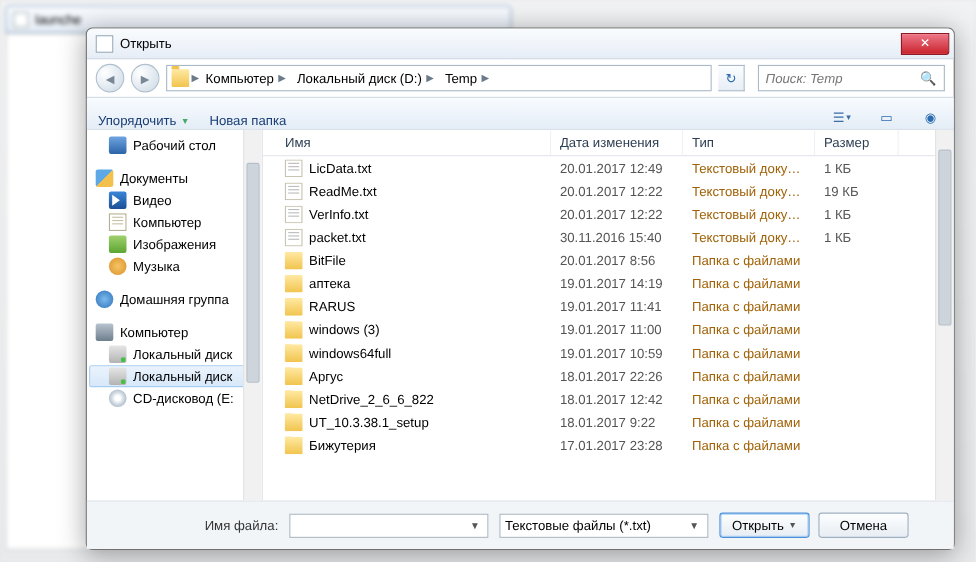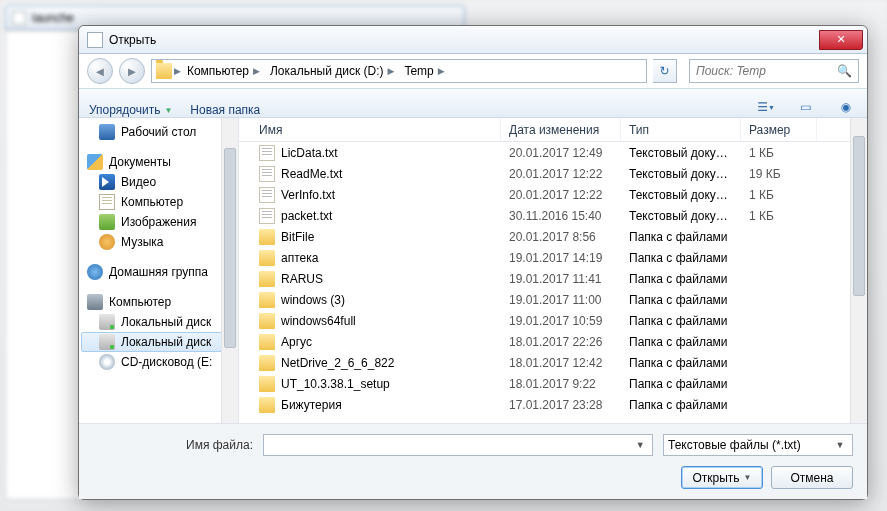--- a/index.html
+++ b/index.html
@@ -55,25 +55,25 @@
   .ic-txt:before{content:"";display:block;margin:2px;height:1px;background:#bbb;box-shadow:0 3px #bbb,0 6px #bbb}
   .filepane{flex:1;display:flex;flex-direction:column;min-width:0;position:relative}
   .cols{height:24px;border-bottom:1px solid #e3e7ec;display:flex;align-items:center;color:#2d3e52;padding-left:12px}
   .col{border-right:1px solid #eef1f5;padding:0 8px;height:100%;display:flex;align-items:center}
   .c-name{width:250px}.c-date{width:120px}.c-type{width:120px}.c-size{width:76px}
   .list{flex:1;overflow:hidden;padding-left:12px}
   .row{display:flex;align-items:center;height:21px;cursor:default}
   .cell{padding:0 8px;white-space:nowrap;overflow:hidden;text-overflow:ellipsis}
   .cell.nm{width:250px;display:flex;align-items:center;gap:6px}
   .cell.dt{width:120px;color:#555}
-  .cell.tp{width:120px;color:#000000}
+  .cell.tp{width:120px;color:#a16207}
   .cell.sz{width:76px;color:#555}
   .vscroll{position:absolute;top:0;right:0;bottom:0;width:17px;background:#f1f1f1;border-left:1px solid #e1e3e6}
   .vscroll .thumb{position:absolute;left:2px;right:2px;background:#cdd4db;border:1px solid #b7c0c9;border-radius:2px}
-  .footer{border-top:1px solid #dfe4ea;padding:10px 14px;display:flex;flex-direction:column;gap:10px;background:#f2f5f8}
+  .footer{border-top:1px solid #dfe4ea;padding:10px 14px;display:flex;gap:10px;background:#f2f5f8}
   .filerow{display:flex;align-items:center;gap:10px}
   .filerow .lab{width:160px;text-align:right;color:#333}
   .combo{height:22px;border:1px solid #adb8c3;background:#fff;display:flex;align-items:center;padding:0 4px;justify-content:space-between}
   .combo .dd{width:16px;text-align:center;color:#555;font-size:9px}
   .fname{flex:1}
   .ftype{width:190px}
   .btnrow{display:flex;justify-content:flex-end;gap:8px}
   .btn{min-width:82px;height:23px;border:1px solid #9fb0c2;background:linear-gradient(#fdfefe,#e7edf4);border-radius:3px;display:flex;align-items:center;justify-content:center;gap:4px;cursor:default}
   .btn.primary{border-color:#4b90d9;box-shadow:0 0 0 1px #a9d0f5 inset}
   .btn .dd{font-size:8px;color:#555}

